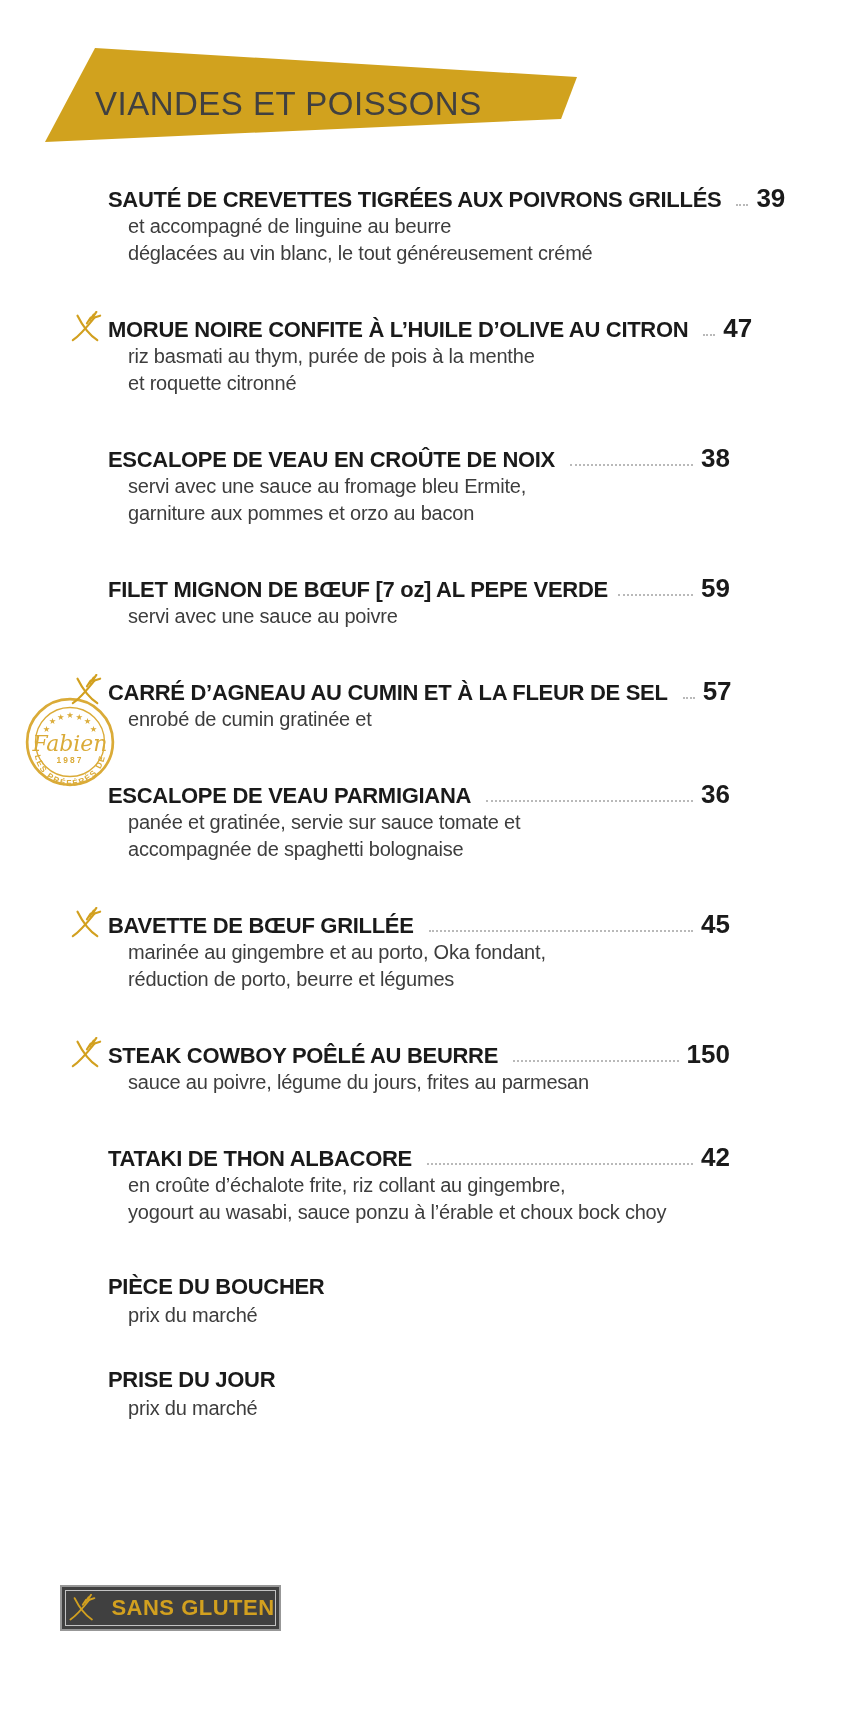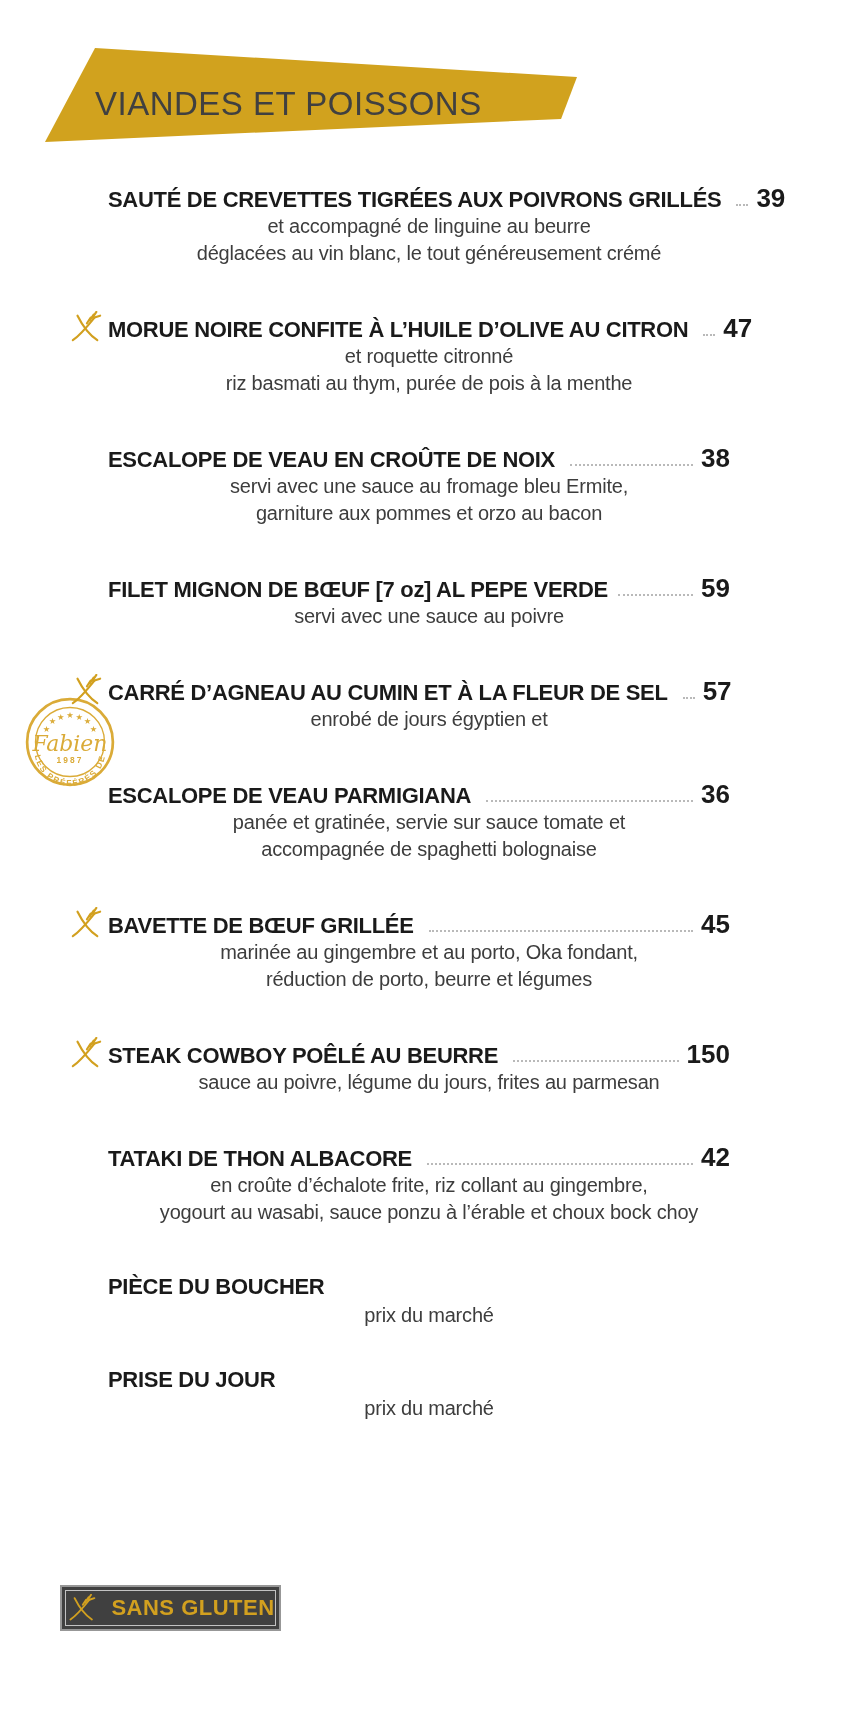--- a/index.html
+++ b/index.html
@@ -17,21 +17,21 @@
     clip-path:polygon(9.4% 3%, 100% 32%, 97% 74%, 0% 97%);
   }
   .banner .banner-title{
     display:block;
     padding:40px 0 0 50px;
     font-size:33px;font-weight:normal;letter-spacing:.5px;
     color:#404040;white-space:nowrap;
   }
   
   .content{position:absolute;left:108px;top:183px;width:622px;}
-  .item{margin-bottom:46px;text-align:center;}
+  .item{margin-bottom:46px;}
   .item.tight{margin-bottom:36px;}
   .trow{position:relative;display:flex;align-items:baseline;height:30px;line-height:30px;}
   .ttl{font-size:22px;font-weight:bold;letter-spacing:-.3px;color:#1a1a1a;white-space:nowrap;}
   .ttl.it{margin-left:5px;}
   .lead{flex:1;border-bottom:2px dotted #b9b9b9;align-self:flex-end;margin:0 8px 7px 10px;min-width:12px;}
   .price{font-size:26px;font-weight:bold;color:#1a1a1a;white-space:nowrap;}
   .desc{padding-left:20px;font-size:20px;line-height:27px;color:#3d3d3d;letter-spacing:-.2px;}
   
   .gficon{position:absolute;left:-40px;top:-2px;width:36px;height:32px;}
   .gficon svg{width:36px;height:32px;display:block;}
@@ -101,22 +101,22 @@
               <path d="M25 7 L29 1"></path>
               <path d="M27 7 L33 5"></path>
             <path d="M9 5 C 13 13, 21 25, 30 31"></path>
           </svg>
         </span>
         <span class="ttl">MORUE NOIRE CONFITE À L’HUILE D’OLIVE AU CITRON</span>
         <span class="ttl it"></span>
         <span class="lead"></span>
         <span class="price">47</span>
       </div>
+      <div class="desc">riz basmati au thym, purée de pois à la menthe</div>
       <div class="desc">et roquette citronné</div>
-      <div class="desc">riz basmati au thym, purée de pois à la menthe</div>
     </div>
 
     <div class="item">
       <div class="trow">
         <span class="ttl">ESCALOPE DE VEAU EN CROÛTE DE NOIX</span>
         <span class="ttl it"></span>
         <span class="lead"></span>
         <span class="price">38</span>
       </div>
       <div class="desc">servi avec une sauce au fromage bleu Ermite,</div>
@@ -143,21 +143,21 @@
               <path d="M25 7 L29 1"></path>
               <path d="M27 7 L33 5"></path>
             <path d="M9 5 C 13 13, 21 25, 30 31"></path>
           </svg>
         </span>
         <span class="ttl">CARRÉ D’AGNEAU AU CUMIN ET À LA FLEUR DE SEL</span>
         <span class="ttl it"></span>
         <span class="lead"></span>
         <span class="price">57</span>
       </div>
-      <div class="desc">enrobé de jours égyptien et</div>
+      <div class="desc">enrobé de cumin gratinée et</div>
     </div>
 
     <div class="item">
       <div class="trow">
         <span class="ttl">ESCALOPE DE VEAU PARMIGIANA</span>
         <span class="ttl it"></span>
         <span class="lead"></span>
         <span class="price">36</span>
       </div>
       <div class="desc">panée et gratinée, servie sur sauce tomate et</div>

